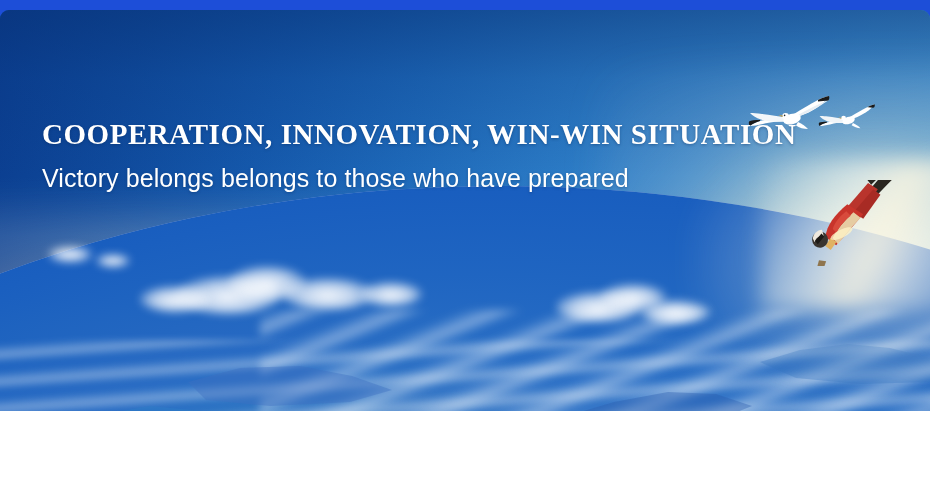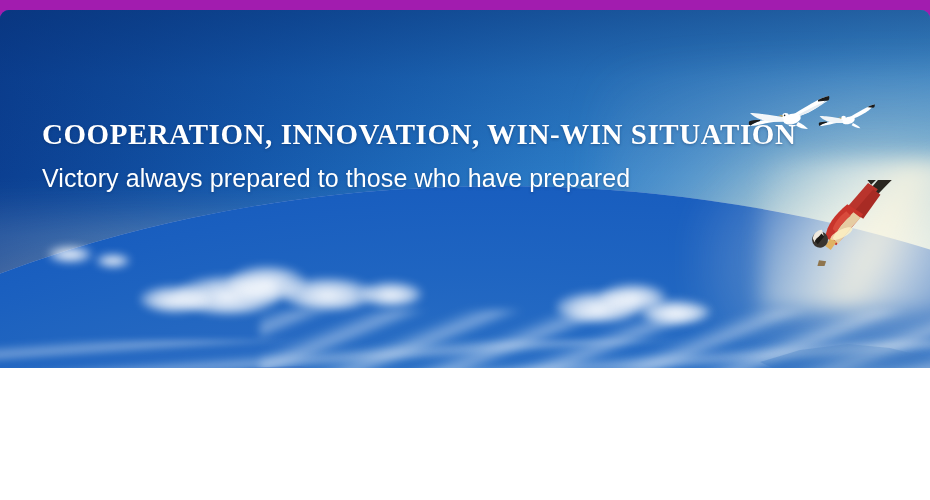--- a/index.html
+++ b/index.html
@@ -6,23 +6,23 @@
   html,body{margin:0;padding:0;background:#ffffff;}
   body{
     width:930px;height:500px;overflow:hidden;
     font-family:"Liberation Sans", sans-serif;
     -webkit-font-smoothing:antialiased;
   }
 
   
   #banner{
     position:relative;
-    width:930px;height:368px;
+    width:930px;height:411px;
     overflow:hidden;
-    background:#a21caf;
+    background:#1d4ed8;
   }
 
   
   #art{
     position:absolute;
     left:0; top:10px;
     width:930px; height:490px;
     overflow:hidden;
     border-radius:9px 9px 0 0;
     background:#1558a8;
@@ -430,17 +430,17 @@
         <path d="M22,40 C24,36 30,34 34,36 L33,42 C30,40 25,40 22,44 Z" fill="#efe9df"></path>
 
         <path d="M23,43 L32,39 L33,43 L24,47 Z" fill="#1d1a17"></path>
 
         <ellipse cx="50" cy="48" rx="12" ry="4" fill="#fff6c8" opacity="0.75"></ellipse>
       </g>
     </svg>
 
     <div id="copy">
       <h1 id="headline">COOPERATION, INNOVATION, WIN-WIN SITUATION</h1>
-      <p id="subhead">Victory always prepared to those who have prepared</p>
+      <p id="subhead">Victory belongs belongs to those who have prepared</p>
     </div>
 
   </div>
 </div>
 
 </body></html>

